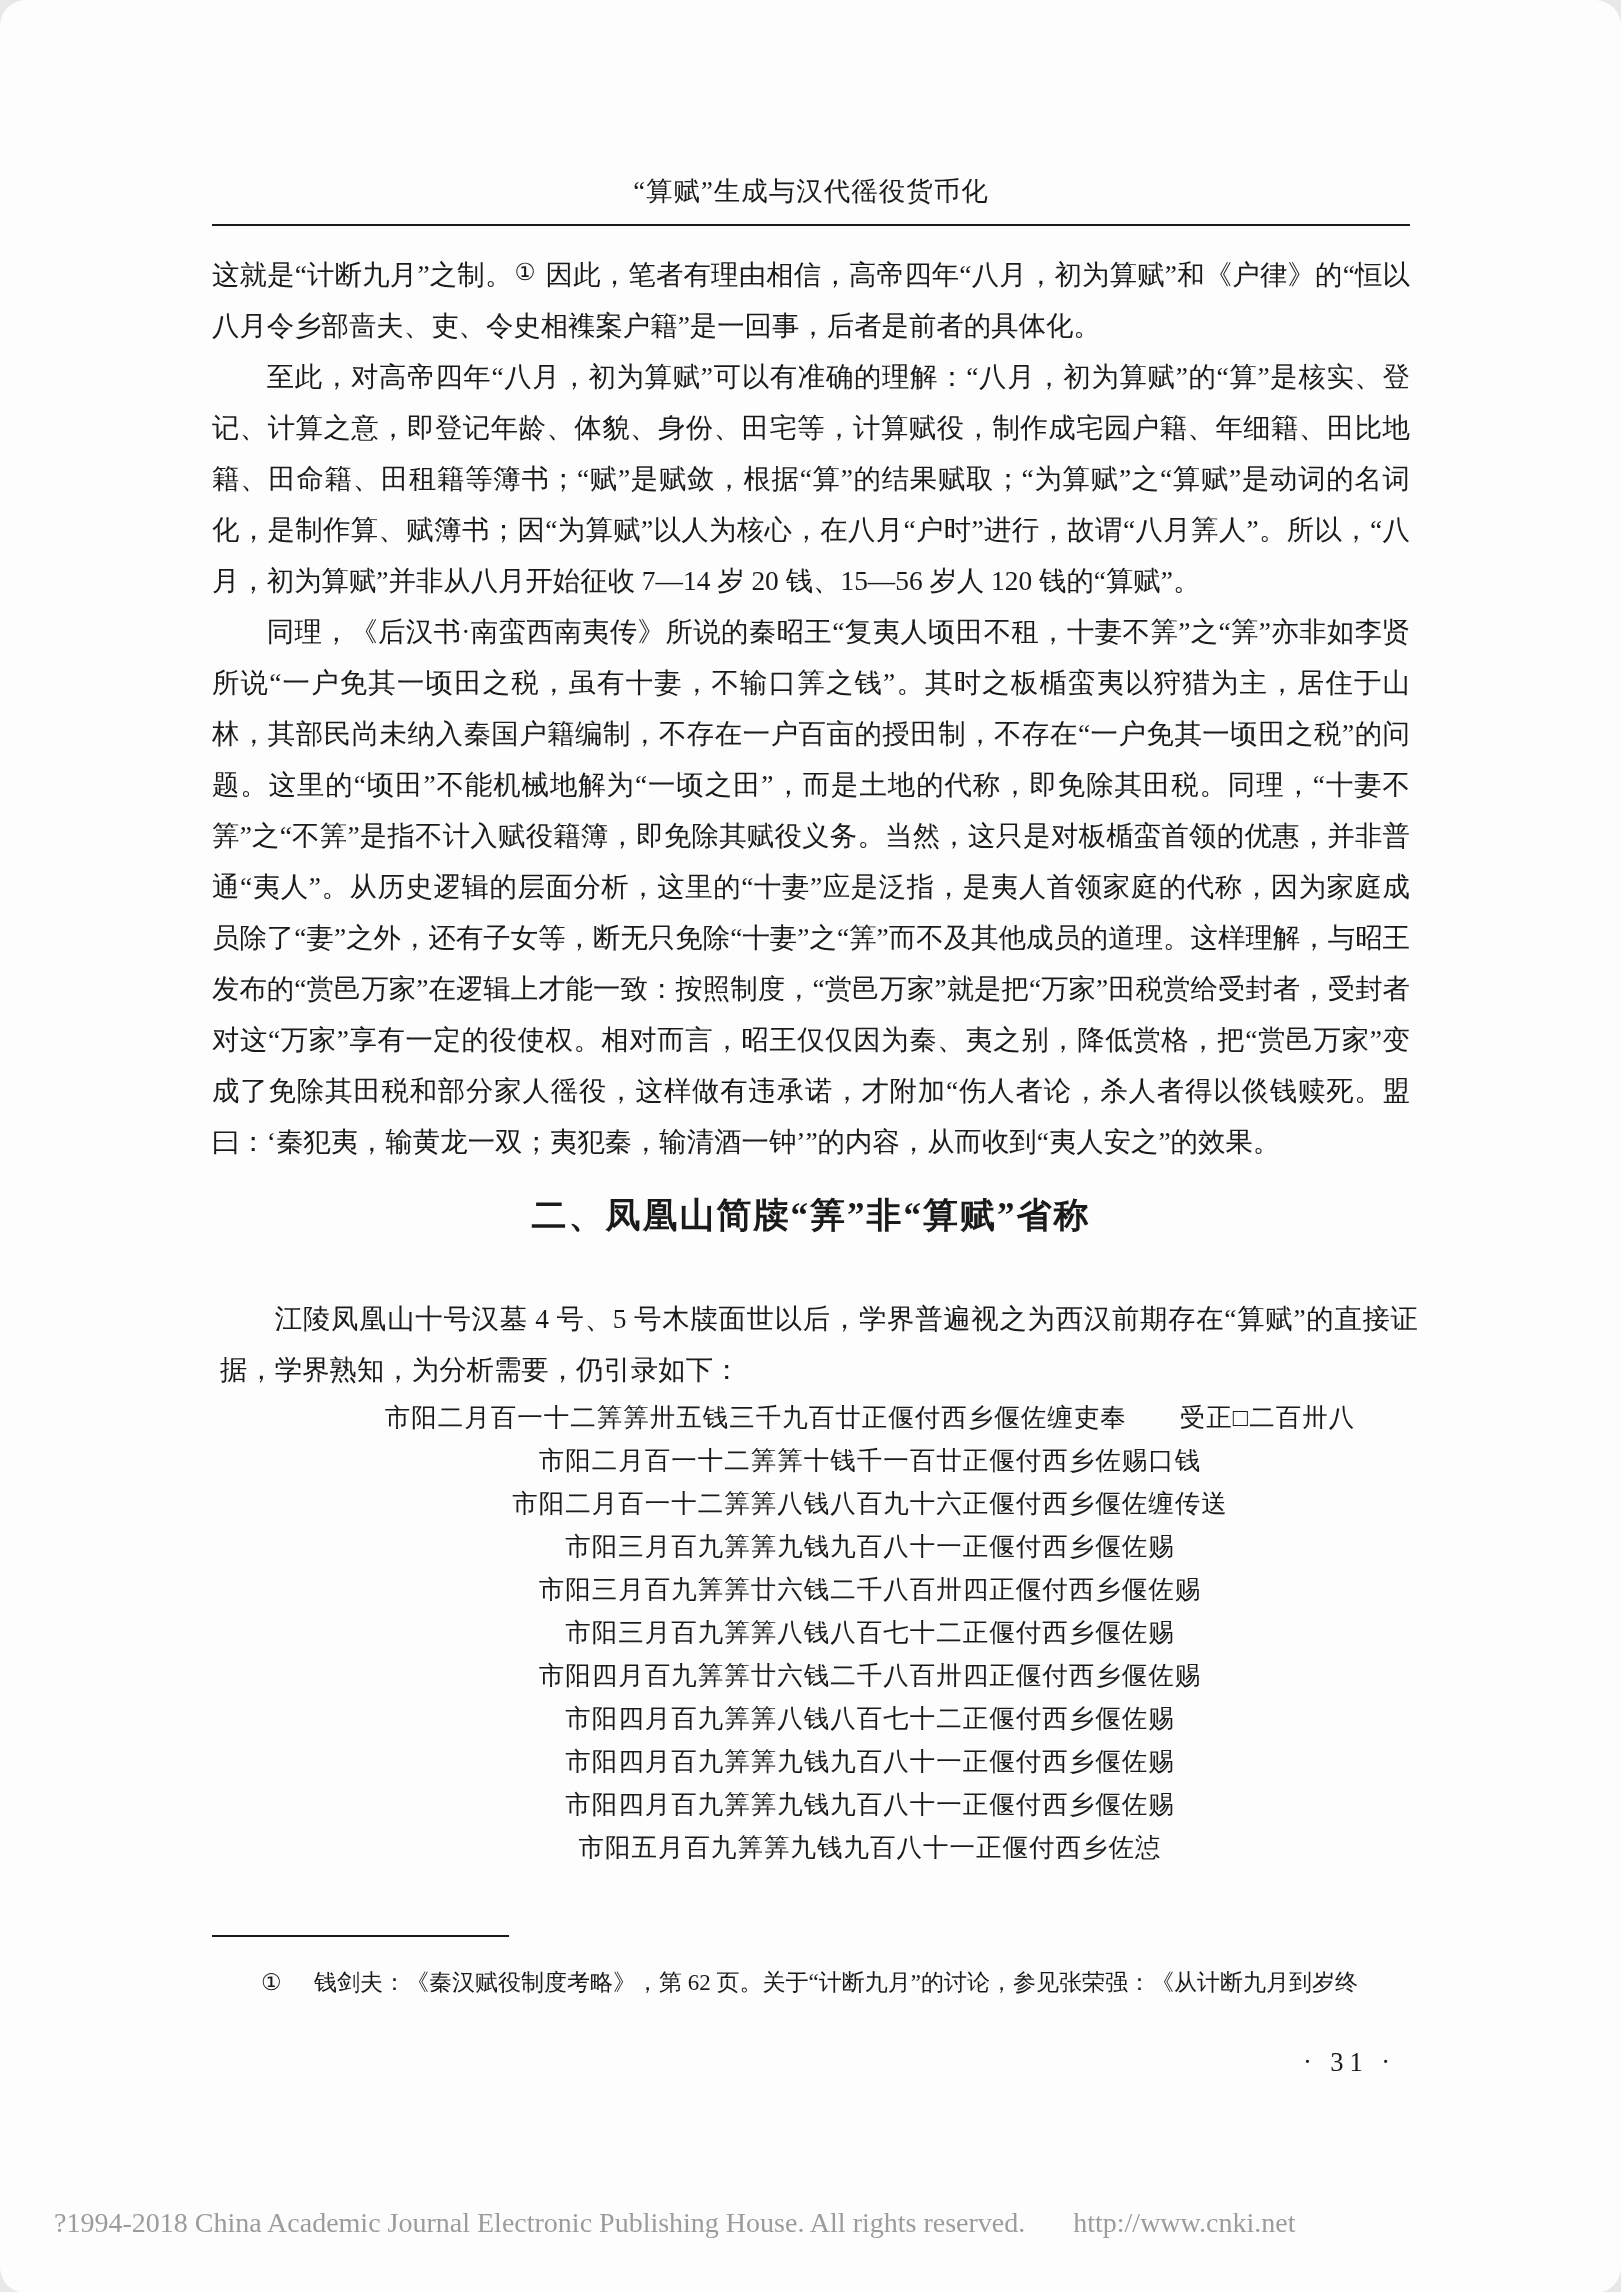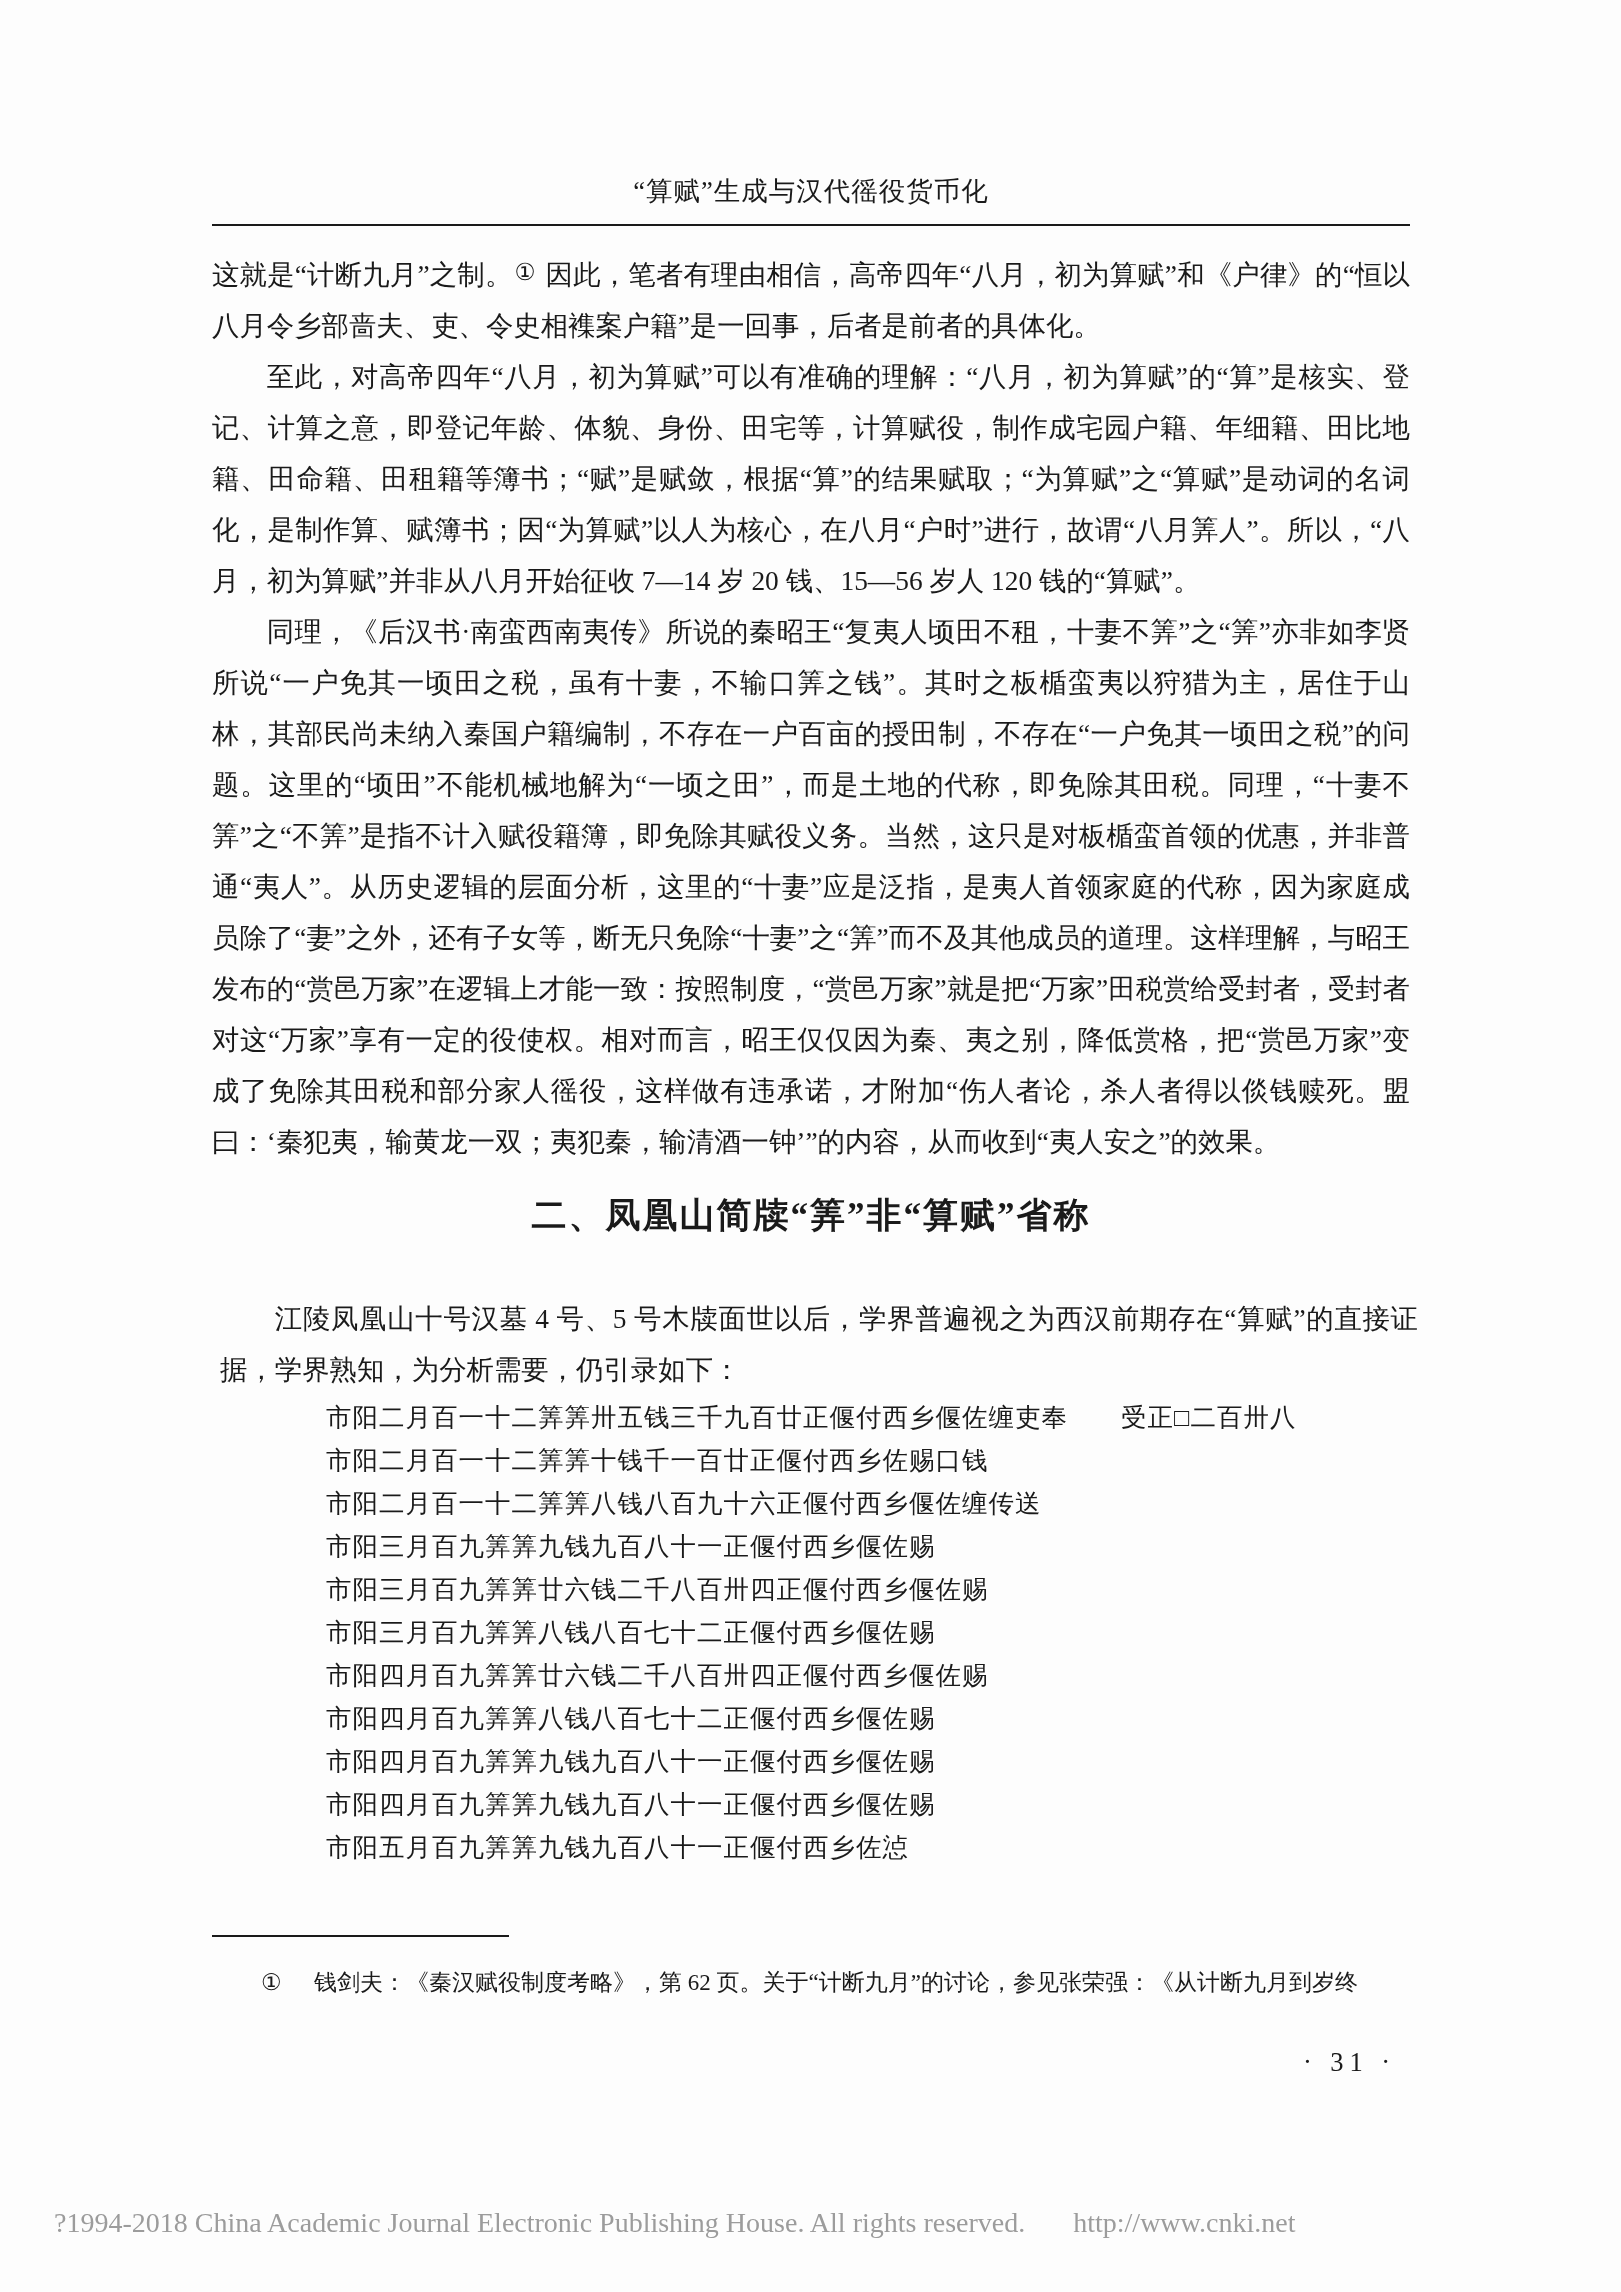--- a/index.html
+++ b/index.html
@@ -3,20 +3,21 @@
 <meta charset="utf-8">
 <style>
   html,body{margin:0;padding:0;background:#e8e8e8;}
   .page{
     position:relative;
     width:1621px;height:2293px;
     background:#fdfdfd;
     overflow:hidden;
     font-family:"Liberation Serif","DejaVu Serif",serif;
     color:#1a1a1a;
+    border-radius:26px;
   }
   .running-header{
     position:absolute;top:173px;left:212px;width:1198px;
     text-align:center;font-size:26.5px;letter-spacing:1px;
   }
   .header-rule{
     position:absolute;top:224px;left:212px;width:1198px;height:2px;
     background:#1a1a1a;
   }
   .body-text{
@@ -35,21 +36,21 @@
   .intro-para{
     position:absolute;top:1286px;left:212px;width:1198px;
     font-size:27.4px;line-height:51px;text-align:justify;text-align-last:left;
     text-indent:2em;margin:8px;
   }
   .quote-block{
     position:absolute;top:1396px;left:326px;width:1088px;
     font-size:25.5px;line-height:43px;
     letter-spacing:1px;
   }
-  .quote-line{white-space:pre;}
+  .quote-line{white-space:pre;text-align:center;}
   .fn-rule{
     position:absolute;top:1935px;left:212px;width:297px;height:2px;
     background:#1a1a1a;
   }
   .footnotes{
     position:absolute;top:1958px;left:261px;width:1152px;
     font-size:23px;line-height:50px;
   }
   .fn-line1{display:flex;}
   .fn-marker{flex:0 0 53px;}

